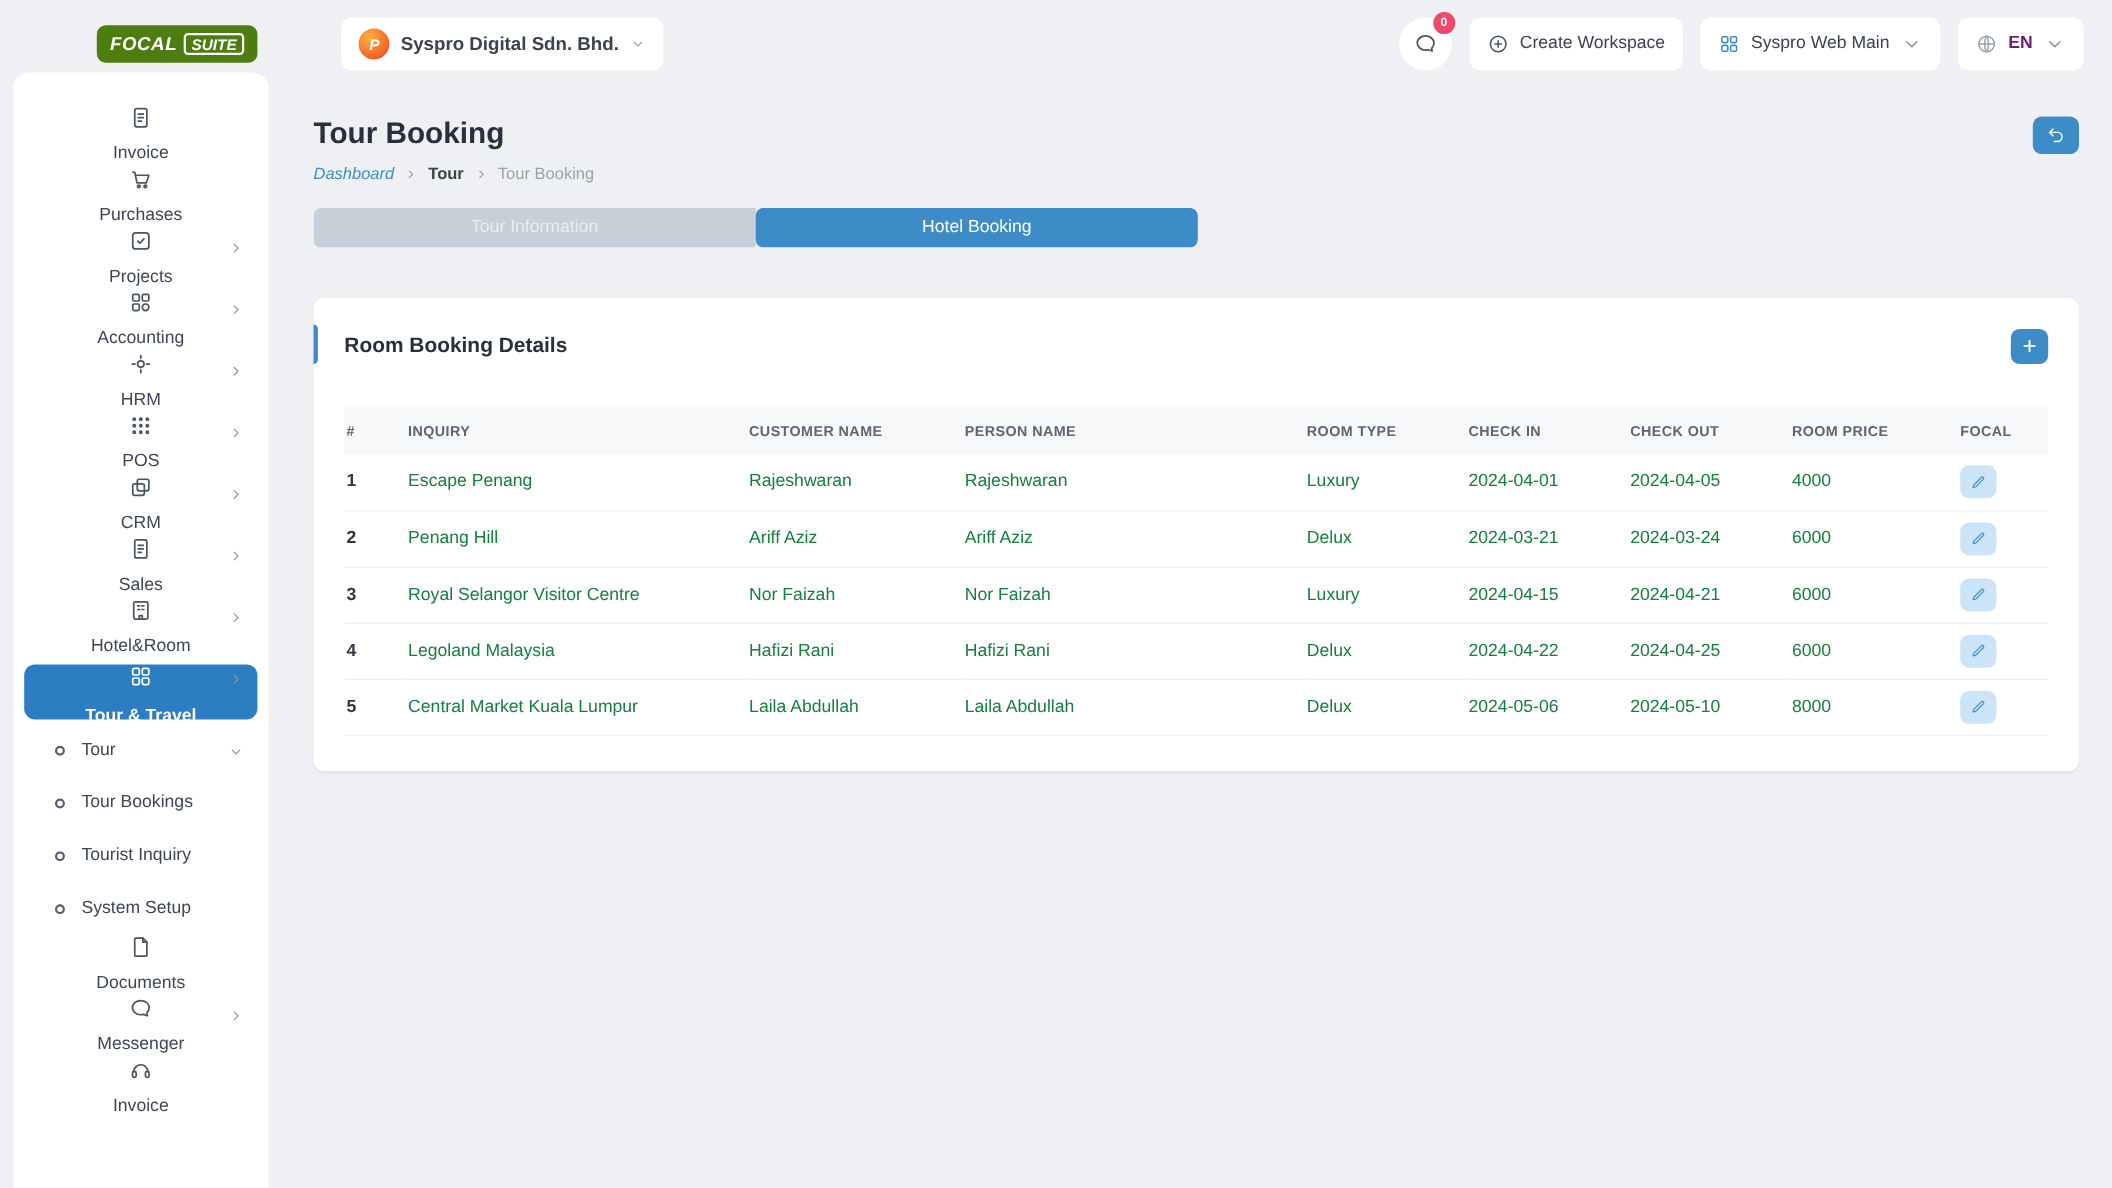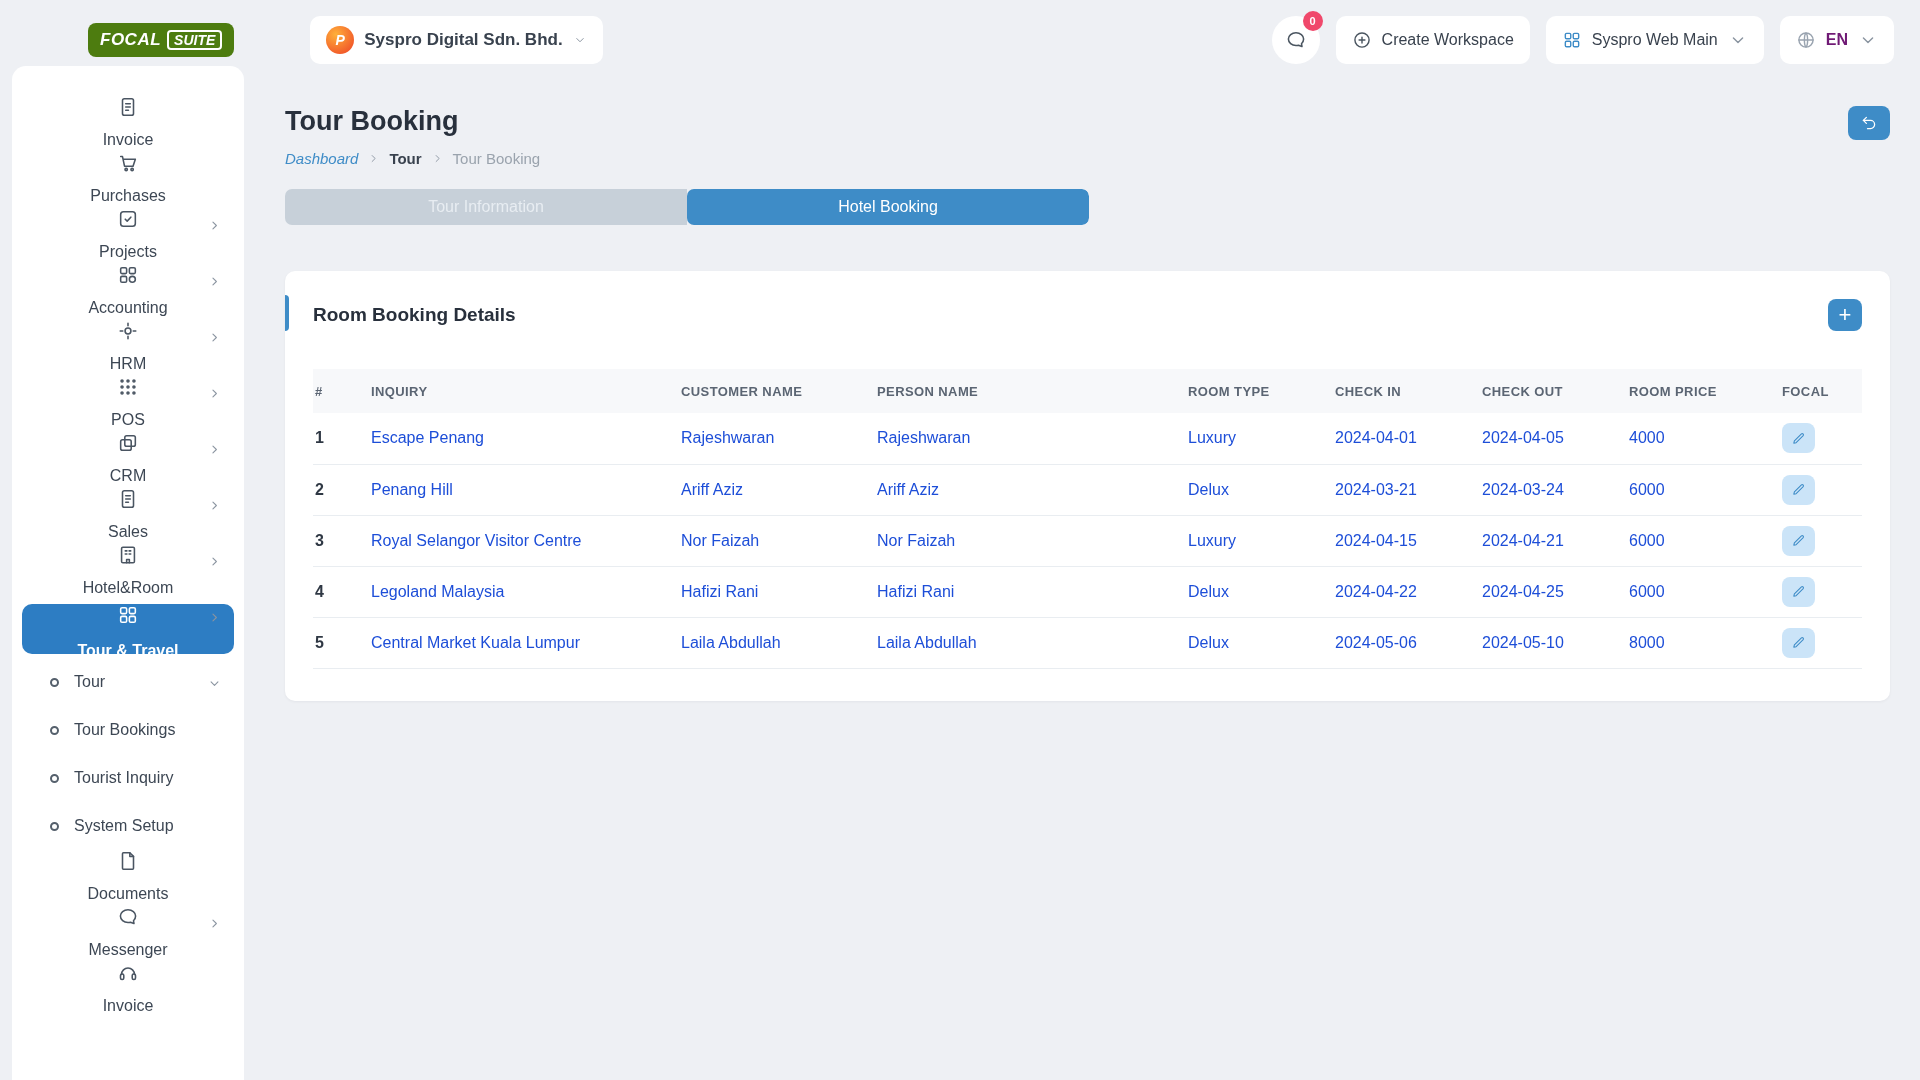--- a/index.html
+++ b/index.html
@@ -59,21 +59,21 @@
   .tab.active { background:#3e8cc7; color:#fff; border-radius:7px; }
 
   .card { position:relative; margin-top:46px; background:#fff; border-radius:10px; padding:28px 28px 24px; min-height:430px; box-shadow:0 1px 3px rgba(16,24,40,.05); }
   .accent-bar { position:absolute; left:0; top:24px; width:4px; height:36px; background:#3e8cc7; border-radius:0 4px 4px 0; }
   .card-head { display:flex; justify-content:space-between; align-items:center; }
   .card-title { font-size:19px; font-weight:700; color:#28303c; }
   .add-btn { width:34px; height:32px; border:none; border-radius:8px; background:#3e8cc7; color:#fff; font-size:22px; line-height:1; cursor:pointer; display:flex; align-items:center; justify-content:center; font-family:inherit; }
 
   table { width:100%; border-collapse:collapse; margin-top:38px; table-layout:fixed; }
   thead th { background:#f7f8fa; text-align:left; font-size:13px; color:#5b6573; font-weight:700; letter-spacing:.4px; height:44px; padding:0 10px 0 2px; }
-  tbody td { height:51px; border-bottom:1px solid #e9edf1; font-size:16px; color:#1d4ed8; padding:0 10px 0 2px; overflow:hidden; white-space:nowrap; }
+  tbody td { height:51px; border-bottom:1px solid #e9edf1; font-size:16px; color:#15803d; padding:0 10px 0 2px; overflow:hidden; white-space:nowrap; }
   td.num { font-weight:700; color:#2f3844; }
   .edit-btn { width:33px; height:30px; border:none; border-radius:8px; background:#cbe4f8; color:#3e8cc7; display:flex; align-items:center; justify-content:center; cursor:pointer; }
   .edit-btn svg { width:15px; height:15px; }
 </style>
 </head>
 <body>
 
 <div class="app">
 
   <header class="topbar">

